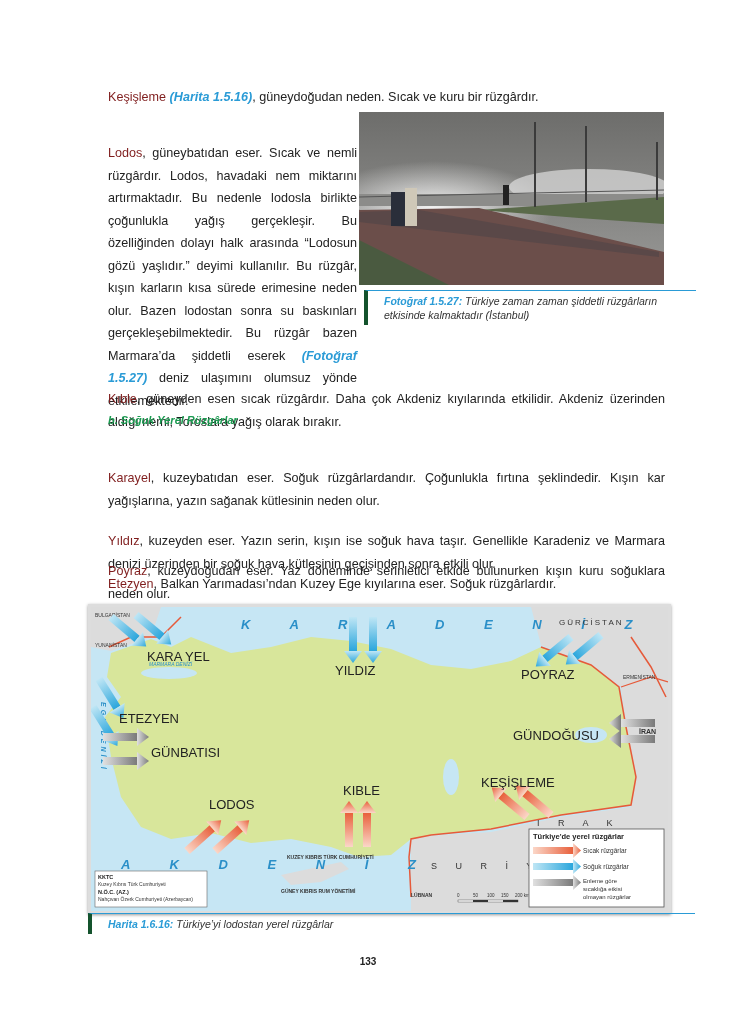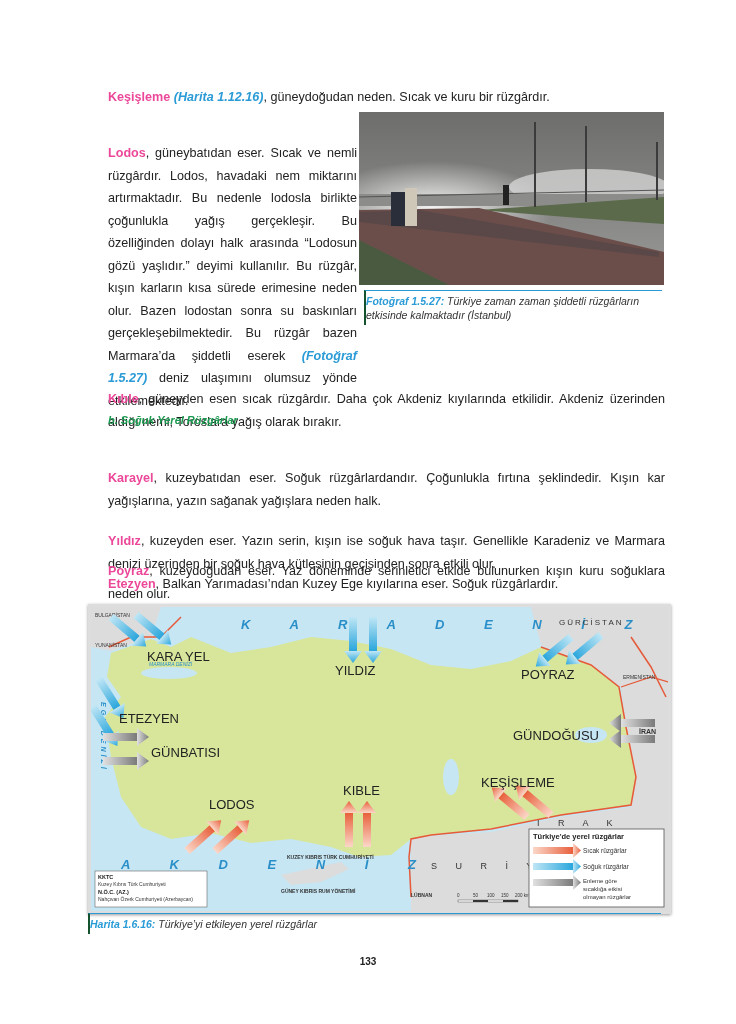--- a/index.html
+++ b/index.html
@@ -1,34 +1,34 @@
 <!DOCTYPE html>
 <html><head>
 <meta charset="utf-8">
 <style>
   html,body{margin:0;padding:0;background:#fff;}
   body{width:736px;height:1024px;position:relative;overflow:hidden;font-family:"Liberation Sans",sans-serif;color:#222;}
   .p{position:absolute;left:108px;font-size:12.6px;line-height:22.5px;}
-  .p b{font-weight:bold;color:#ec4899;}
+  .p b{font-weight:normal;color:#7f1d1d;}
   .ref{color:#2a9bd6;font-style:italic;font-weight:bold;}
   .just{text-align:justify;margin-top:32px;}
   .heading{position:absolute;left:108px;top:414px;font-size:11px;font-weight:bold;color:#1a9a50;font-style:italic;}
   .photo{position:absolute;left:359px;top:112px;width:305px;height:173px;overflow:hidden;}
-  .caption{position:absolute;border-left:2px solid #14532d;border-top:1px solid #2a9bd6;padding:3px 0;font-size:10.5px;line-height:14px;font-style:italic;color:#333;}
+  .caption{position:absolute;border-left:4px solid #14532d;border-top:1px solid #2a9bd6;padding:3px 16px;font-size:10.5px;line-height:14px;font-style:italic;color:#333;}
   .caption .lbl{color:#2a9bd6;font-weight:bold;}
   .map{position:absolute;left:88px;top:604px;width:577px;height:304px;border:3px solid #ddd;box-shadow:0 1px 3px #999;}
   .map svg{display:block;}
   .pageno{position:absolute;left:0;width:736px;top:956px;text-align:center;font-size:10px;font-weight:bold;}
 </style>
 </head>
 <body>
 
 <div class="p" style="top:86px;">
   <b>Keşişleme</b>
-  <span class="ref">(Harita 1.12.16)</span><span>, güneydoğudan neden. Sıcak ve kuru bir rüzgârdır.</span>
+  <span class="ref">(Harita 1.5.16)</span><span>, güneydoğudan neden. Sıcak ve kuru bir rüzgârdır.</span>
 </div>
 
 <div class="p just" style="top:110px;width:249px;">
   <b>Lodos</b><span>, güneybatıdan eser. Sıcak ve nemli rüzgârdır. Lodos, havadaki nem miktarını artırmaktadır. Bu nedenle lodosla birlikte çoğunlukla yağış gerçekleşir. Bu özelliğinden dolayı halk arasında “Lodosun gözü yaşlıdır.” deyimi kullanılır. Bu rüzgâr, kışın karların kısa sürede erimesine neden olur. Bazen lodostan sonra su baskınları gerçekleşebilmektedir. Bu rüzgâr bazen Marmara’da şiddetli eserek </span><span class="ref">(Fotoğraf 1.5.27)</span><span> deniz ulaşımını olumsuz yönde etkilemektedir.</span>
 </div>
 
 <div class="photo">
   <svg width="305" height="173" viewBox="0 0 305 173">
     <defs>
       <linearGradient id="sky" x1="0" y1="0" x2="0" y2="1">
@@ -61,21 +61,21 @@
   <span class="lbl">Fotoğraf 1.5.27:</span><span> Türkiye zaman zaman şiddetli rüzgârların etkisinde kalmaktadır (İstanbul)</span>
 </div>
 
 <div class="p just" style="top:356px;width:557px;">
   <b>Kıble</b><span>, güneyden esen sıcak rüzgârdır. Daha çok Akdeniz kıyılarında etkilidir. Akdeniz üzerinden aldığı nemi, Toroslara yağış olarak bırakır.</span>
 </div>
 
 <div class="heading">b. Soğuk Yerel Rüzgârlar</div>
 
 <div class="p just" style="top:435px;width:557px;">
-  <b>Karayel</b><span>, kuzeybatıdan eser. Soğuk rüzgârlardandır. Çoğunlukla fırtına şeklindedir. Kışın kar yağışlarına, yazın sağanak yağışlara neden halk.</span>
+  <b>Karayel</b><span>, kuzeybatıdan eser. Soğuk rüzgârlardandır. Çoğunlukla fırtına şeklindedir. Kışın kar yağışlarına, yazın sağanak kütlesinin neden olur.</span>
 </div>
 <div class="p just" style="top:498px;width:557px;">
   <b>Yıldız</b><span>, kuzeyden eser. Yazın serin, kışın ise soğuk hava taşır. Genellikle Karadeniz ve Marmara denizi üzerinden bir soğuk hava kütlesinin geçişinden sonra etkili olur.</span>
 </div>
 <div class="p just" style="top:528px;width:557px;">
   <b>Poyraz</b><span>, kuzeydoğudan eser. Yaz döneminde serinletici etkide bulunurken kışın kuru soğuklara neden olur.</span>
 </div>
 <div class="p" style="top:573px;width:557px;">
   <b>Etezyen</b><span>, Balkan Yarımadası’ndan Kuzey Ege kıyılarına eser. Soğuk rüzgârlardır.</span>
 </div>
@@ -236,16 +236,16 @@
           <polygon points="482,268 490,275.5 482,283"></polygon>
         </g>
     <text x="492" y="276" font-size="6" fill="#333">Enleme göre</text>
     <text x="492" y="284" font-size="6" fill="#333">sıcaklığa etkisi</text>
     <text x="492" y="292" font-size="6" fill="#333">olmayan rüzgârlar</text>
   </g>
 </svg>
 </div>
 
 <div class="caption" style="left:88px;top:913px;width:571px;">
-  <span class="lbl">Harita 1.6.16:</span><span> Türkiye’yi etkileyen yerel rüzgârlar</span>
+  <span class="lbl">Harita 1.6.16:</span><span> Türkiye’yi lodostan yerel rüzgârlar</span>
 </div>
 
 <div class="pageno">133</div>
 
 </body></html>

